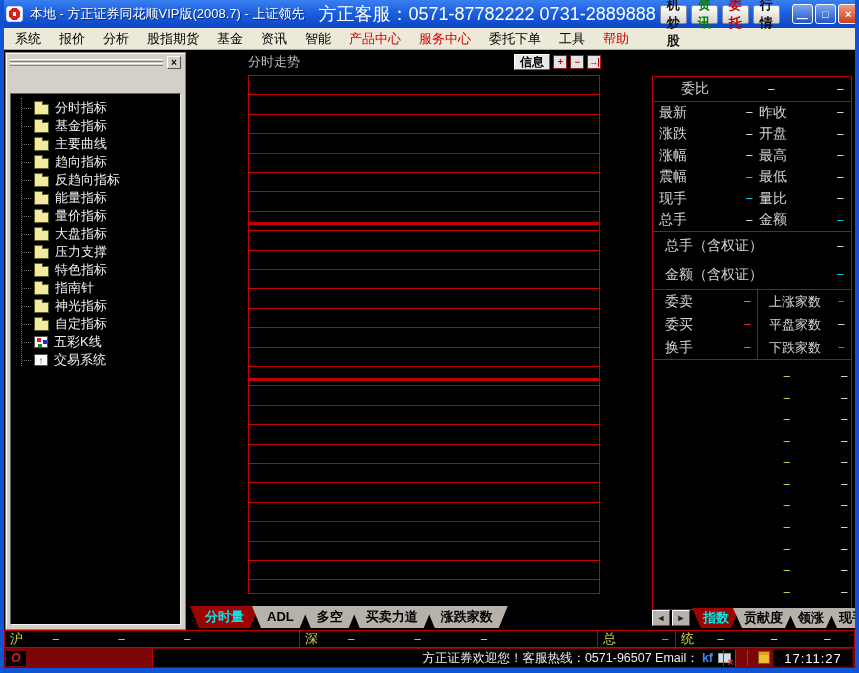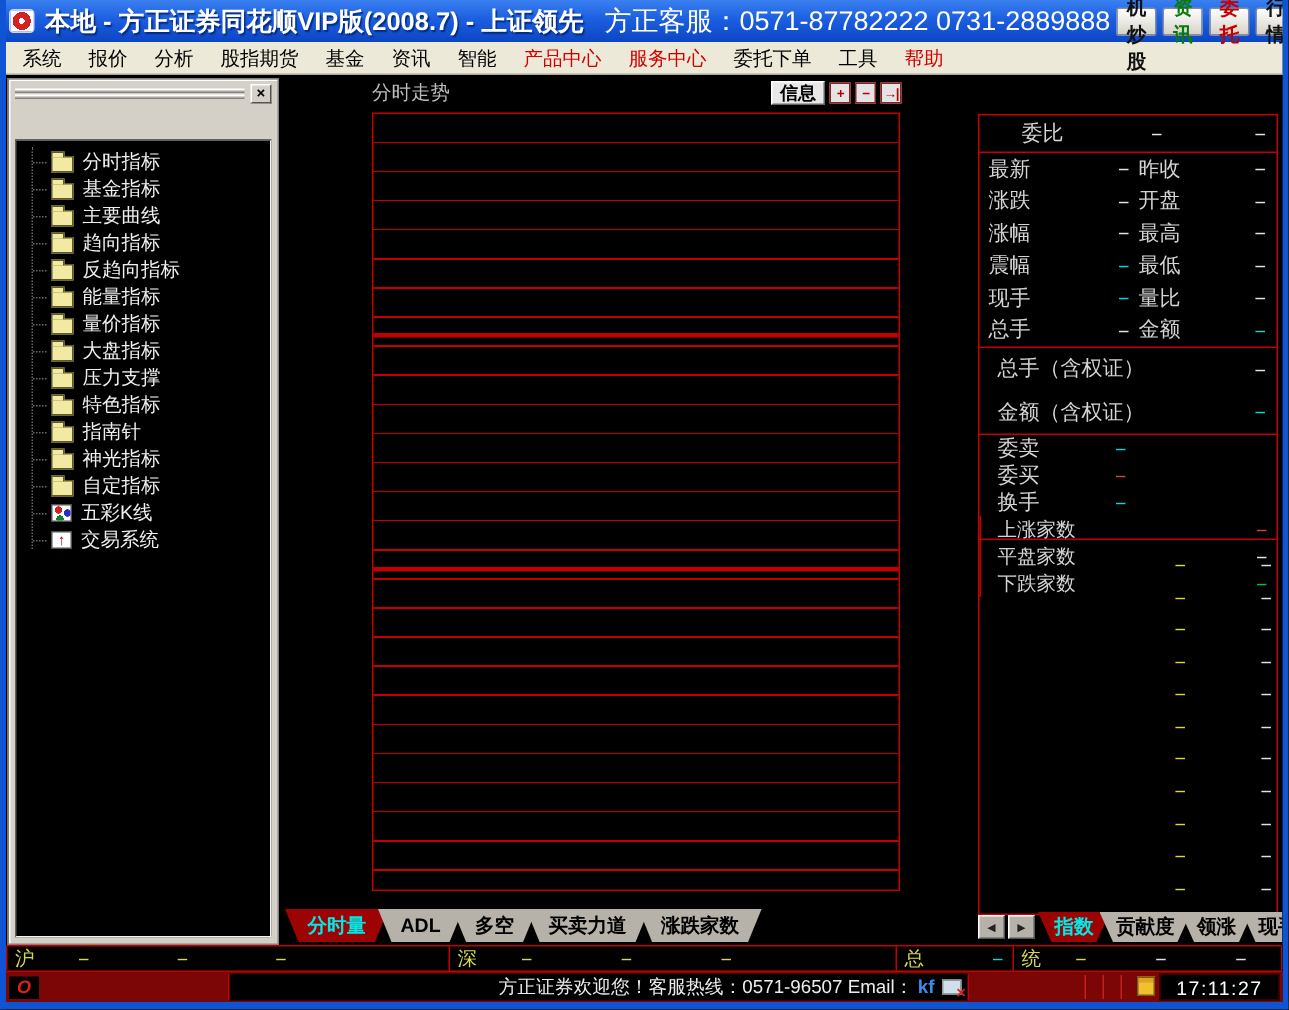--- a/index.html
+++ b/index.html
@@ -5,21 +5,21 @@
   * { margin:0; padding:0; box-sizing:border-box; font-family:"Liberation Sans","DejaVu Sans",sans-serif; }
   body { background:#444; }
   .window { position:relative; width:859px; height:673px; background:#000;
             border-left:4px solid #1054d6; border-right:4px solid #1054d6; border-bottom:5px solid #1054d6; overflow:hidden; }
 
   
   .titlebar { height:28px; margin:0 -4px; background:linear-gradient(180deg,#3a80f0 0%,#1c5fe0 45%,#0b46c4 100%);
               display:flex; align-items:center; padding:0 6px; }
   .app-icon { width:17px; height:16px; border-radius:3px; border:1px solid #cfd8ee; flex:0 0 auto;
               background:radial-gradient(circle at 50% 50%, #fff 0 2px, #d42222 2px 6px, #fff 6px); }
-  .title-text { color:#fff; font-weight:bold; font-size:17px; margin-left:7px; white-space:nowrap; text-shadow:1px 1px 1px #04287a; }
+  .title-text { color:#fff; font-weight:normal; font-size:13px; margin-left:7px; white-space:nowrap; text-shadow:1px 1px 1px #04287a; }
   .service-text { color:#fff; font-size:18px; margin-left:14px; white-space:nowrap; }
   .qbtn-group { display:flex; margin-left:auto; align-items:center; }
   .qbtn { height:19px; padding:0 6px; margin-left:4px; background:linear-gradient(#ffffff,#d6d2c8);
           border:1px solid #7d8da6; border-radius:2px; font-size:13px; font-weight:bold; display:flex; align-items:center; cursor:default; }
   .qbtn.c-black{color:#111;} .qbtn.c-green{color:#0a7a0a;} .qbtn.c-red{color:#c40000;}
   .winctl { display:flex; margin-left:10px; }
   .wbtn { width:21px; height:20px; margin-left:2px; border:1px solid #fff; border-radius:3px; color:#fff; font-size:11px; font-weight:bold;
           display:flex; align-items:center; justify-content:center; }
   .wbtn.minb,.wbtn.maxb { background:linear-gradient(#7ea6f2,#2254c8); }
   .wbtn.clsb { background:linear-gradient(#f09a80,#d03c1c); }
@@ -79,21 +79,21 @@
   .qgrid { display:grid; grid-template-columns:56px 44px 60px 1fr; align-items:center; padding-right:7px; }
   .qlabel { color:#d4d4d4; font-size:14px; padding-left:6px; white-space:nowrap; }
   .qlabel.sm { font-size:13px; padding-left:5px; }
   .qval { font-size:13px; text-align:right; white-space:nowrap; }
   .sec1 { height:26px; }
   .sec1 .qgrid { height:24px; grid-template-columns:56px 44px 1fr;margin-left:22px; }
   .sec2 { height:130px; display:grid; grid-template-rows:repeat(6,1fr); }
   .sec3 { height:58px; display:grid; grid-template-rows:repeat(2,1fr); }
   .sec3 .wrow { display:flex; align-items:center; padding:0 7px 0 6px; }
   .sec3 .wrow .qval { margin-left:auto; }
-  .sec4 { height:70px; display:flex;flex-direction:column; }
+  .sec4 { height:70px; display:flex; }
   .sec4 .half { display:grid; grid-template-rows:repeat(3,1fr); }
   .sec4 .half.lh { width:104px; }
   .sec4 .half.rh { flex:1; border-left:1px solid #c40000; }
   .sec4 .orow { display:flex; align-items:center; padding:0 6px; }
   .sec4 .orow .qval { margin-left:auto; }
   .sec5 { height:250px; display:flex; flex-direction:column; justify-content:space-around; padding:6px 0; }
   .lrow { display:flex; align-items:center; height:10px; }
   .lrow .d1 { margin-left:130px; } .lrow .d2 { margin-left:auto; margin-right:3px; }
 
   .c-white{color:#e2e2e2;} .c-cyan{color:#00dcdc;} .c-redv{color:#e04040;} .c-greenv{color:#00c050;} .c-yellowv{color:#d8d848;}
@@ -118,21 +118,21 @@
   .isec .ival { text-align:center; font-size:13px; }
   .isec.s0 { width:296px; } .isec.s1 { width:298px; } .isec.s2 { width:78px; } .isec.s3 { flex:1; }
   .isec.s0 .ival, .isec.s1 .ival, .isec.s3 .ival { flex:1; }
   .isec.s0 .pad, .isec.s1 .pad { flex:1.2; }
   .isec.s2 .ival { margin-left:auto; padding-right:6px; }
 
   
   .statusbar { height:20px; margin:0 -4px; background:#7c0606; display:flex; align-items:center; position:relative; padding:0 4px; }
   .status-logo { width:20px; height:15px; background:#000; color:#e02020; font-weight:bold; font-style:italic; font-size:12px;
                  line-height:14px; text-align:center; margin-left:2px; }
-  .welcome-panel { position:absolute; left:152px; width:494px; height:18px; top:1px; background:#000;
+  .welcome-panel { position:absolute; left:152px; width:584px; height:18px; top:1px; background:#000;
                    border-left:1px solid #c40000; border-right:1px solid #c40000;
                    display:flex; align-items:center; justify-content:flex-end; color:#ececec; font-size:12.5px; padding-right:4px; white-space:nowrap; }
   .email-link { color:#3c8cf0; font-weight:bold; margin:0 3px; }
   .icon-computer { width:13px; height:10px; border:1px solid #999; background:#cfe0ea; position:relative; margin-left:2px; }
   .icon-computer::after { content:"\00d7"; position:absolute; right:-4px; bottom:-6px; color:#e02020; font-size:11px; font-weight:bold; }
   .red-divs { position:absolute; left:712px; top:2px; display:flex; height:16px; }
   .red-divs i { display:block; width:1px; height:16px; background:#c42020; margin-left:11px; }
   .icon-note { position:absolute; left:758px; top:3px; width:12px; height:13px; background:#f0c030; border:1px solid #7a5a10;
                box-shadow:inset 0 3px 0 #e0a020; }
   .clock { position:absolute; right:6px; top:1px; width:80px; height:18px; background:#000; color:#fff; font-size:13px;

